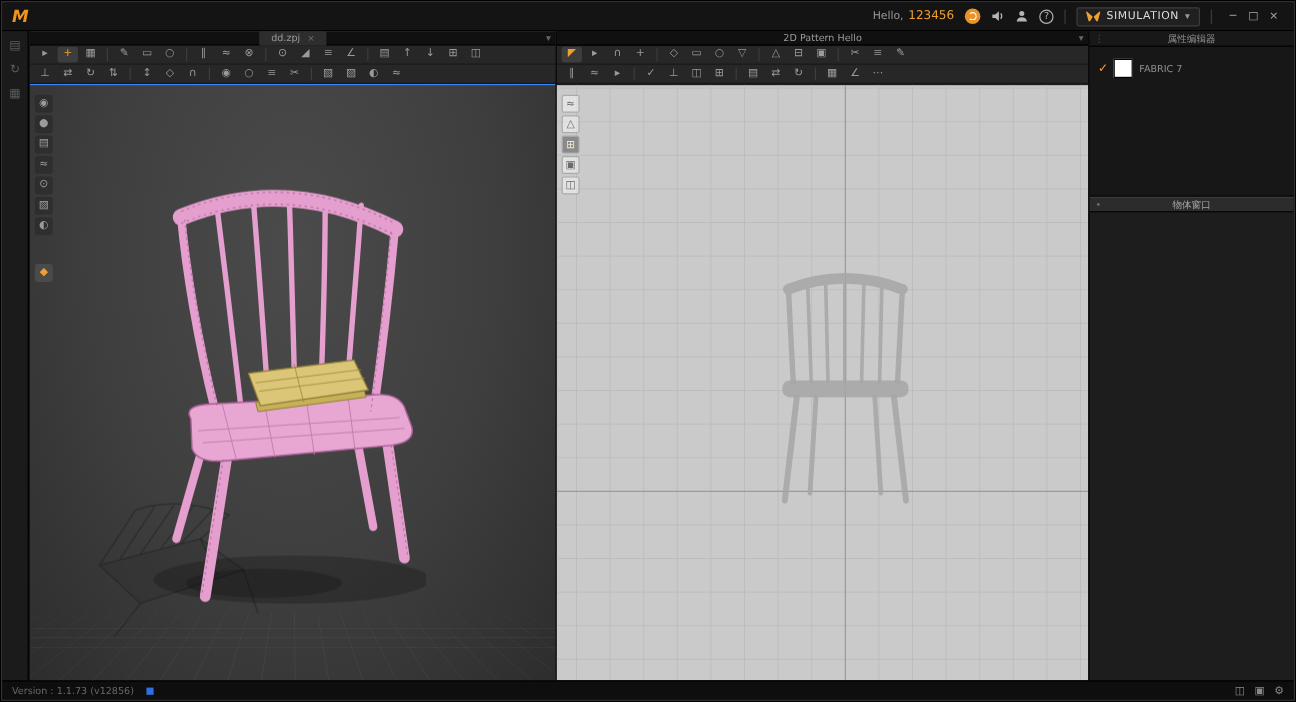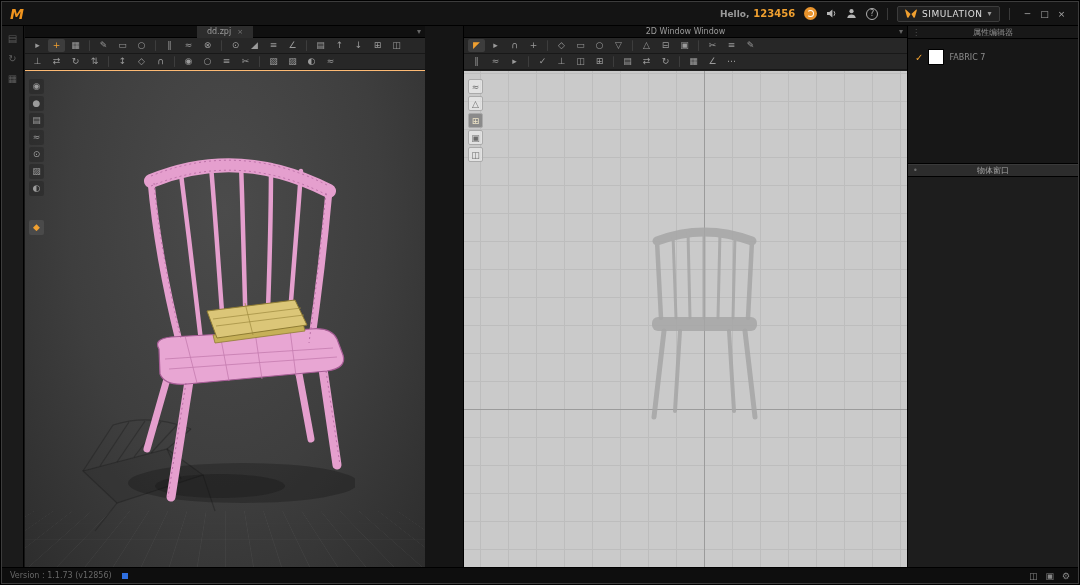--- a/index.html
+++ b/index.html
@@ -5,37 +5,37 @@
   * { box-sizing: border-box; }
   html,body { width:1080px; height:585px; margin:0; background:#000; font-family:"DejaVu Sans",sans-serif; overflow:hidden; }
   .app { position:absolute; top:2px; left:2px; width:1076px; height:581px; background:#151515; outline:1px solid #3c3c3c; }
 
   
   .menubar { position:absolute; top:0; left:0; right:0; height:24px; background:#141414; border-bottom:1px solid #000; display:flex; align-items:center; padding:0 8px; }
   .logo { color:#f0941e; font-weight:bold; font-size:14px; margin-right:14px; font-style:italic; }
   .menus { display:flex; align-items:center; }
   .menu-item { color:#c8c8c8; font-size:10px; margin-right:11px; cursor:default; }
   .mb-right { margin-left:auto; display:flex; align-items:center; gap:9px; }
-  .greeting { color:#9a9a9a; font-size:9px;font-weight:bold; }
-  .username { color:#f0a030; font-size:10px; font-weight:bold; margin-left:-5px; }
+  .greeting { color:#9a9a9a; font-size:9px; }
+  .username { color:#f0a030; font-size:10px; font-weight:normal; margin-left:-5px; }
   .badge { width:13px; height:13px; border-radius:50%; background:#e8932c; position:relative; }
   .badge::after { content:""; position:absolute; top:3px; left:3px; width:5px; height:5px; border:1.5px solid #fff; border-left-color:transparent; border-radius:50%; }
   .help { width:12px; height:12px; border:1px solid #b0b0b0; border-radius:50%; color:#b0b0b0; font-size:8px; line-height:10px; text-align:center; }
   .vsep { width:1px; height:12px; background:#3a3a3a; }
   .sim-btn { display:flex; align-items:center; gap:5px; border:1px solid #3c3c3c; background:#202020; border-radius:2px; padding:2px 7px; color:#dedede; font-size:9px; letter-spacing:.5px; }
   .sim-btn .caret { color:#9a9a9a; font-size:8px; }
   .win-controls { display:flex; }
   .wc { width:17px; text-align:center; color:#a8a8a8; font-size:9px; }
 
   
   .left-strip { position:absolute; top:24px; left:0; width:22px; bottom:16px; background:#1b1b1b; border-right:1px solid #000; display:flex; flex-direction:column; align-items:center; padding-top:7px; gap:9px; }
   .strip-icon { color:#5d5d5d; font-size:10px; }
 
   
-  .v3d { position:absolute; top:24px; left:23px; width:400px; bottom:16px; background:#fdba74; }
+  .v3d { position:absolute; top:24px; left:23px; width:438px; bottom:16px; background:#3b82f6; }
   .v2d { position:absolute; top:24px; left:461px; width:444px; bottom:16px; border-left:1px solid #000; background:#202020; }
   .vp-titlebar { height:12px; background:#101010; border-bottom:1px solid #000; display:flex; align-items:center; justify-content:center; font-size:8px; color:#9b9b9b; position:relative; }
   .tab3d { background:#2d2d2d; height:12px; display:flex; align-items:center; gap:6px; padding:0 10px; }
   .tabx { color:#777; font-size:7px; }
   .vp-menu { position:absolute; right:4px; color:#666; font-size:8px; }
   .toolbar { height:16px; background:#272727; border-bottom:1px solid #181818; display:flex; align-items:center; padding-left:3px; overflow:hidden; }
   .ticon { width:17px; height:13px; line-height:13px; text-align:center; color:#9b9b9b; font-size:9px; display:inline-block; border-radius:2px; margin:0 1px; flex:none; }
   .ticon.active { color:#f0a030; background:#3d3d3d; }
   .ticon.sep { width:1px; height:11px; background:#3d3d3d; margin:0 4px; }
 
@@ -255,21 +255,21 @@
           <span class="sicon">⊙</span>
           <span class="sicon">▨</span>
           <span class="sicon">◐</span>
           <span class="sicon active">◆</span>
         </div>
     </div>
   </section>
 
   <section class="v2d">
     <div class="vp-titlebar">
-      <span>2D Window Window</span>
+      <span>2D Pattern Hello</span>
       <span class="vp-menu">▾</span>
     </div>
     <div class="toolbar">
 
     <span class="ticon active">◤</span>
         <span class="ticon">▸</span>
         <span class="ticon">∩</span>
         <span class="ticon">+</span>
         <span class="ticon sep"></span>
         <span class="ticon">◇</span>

